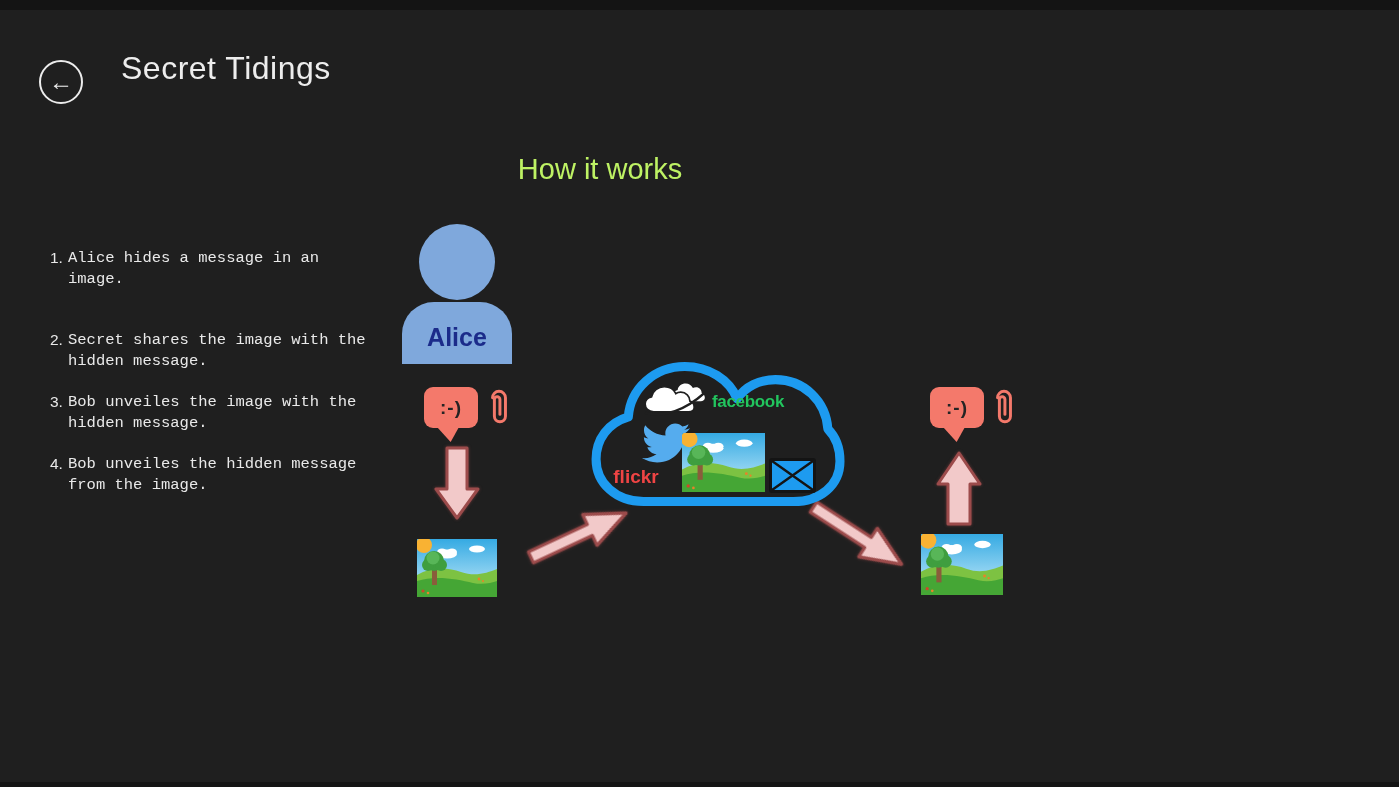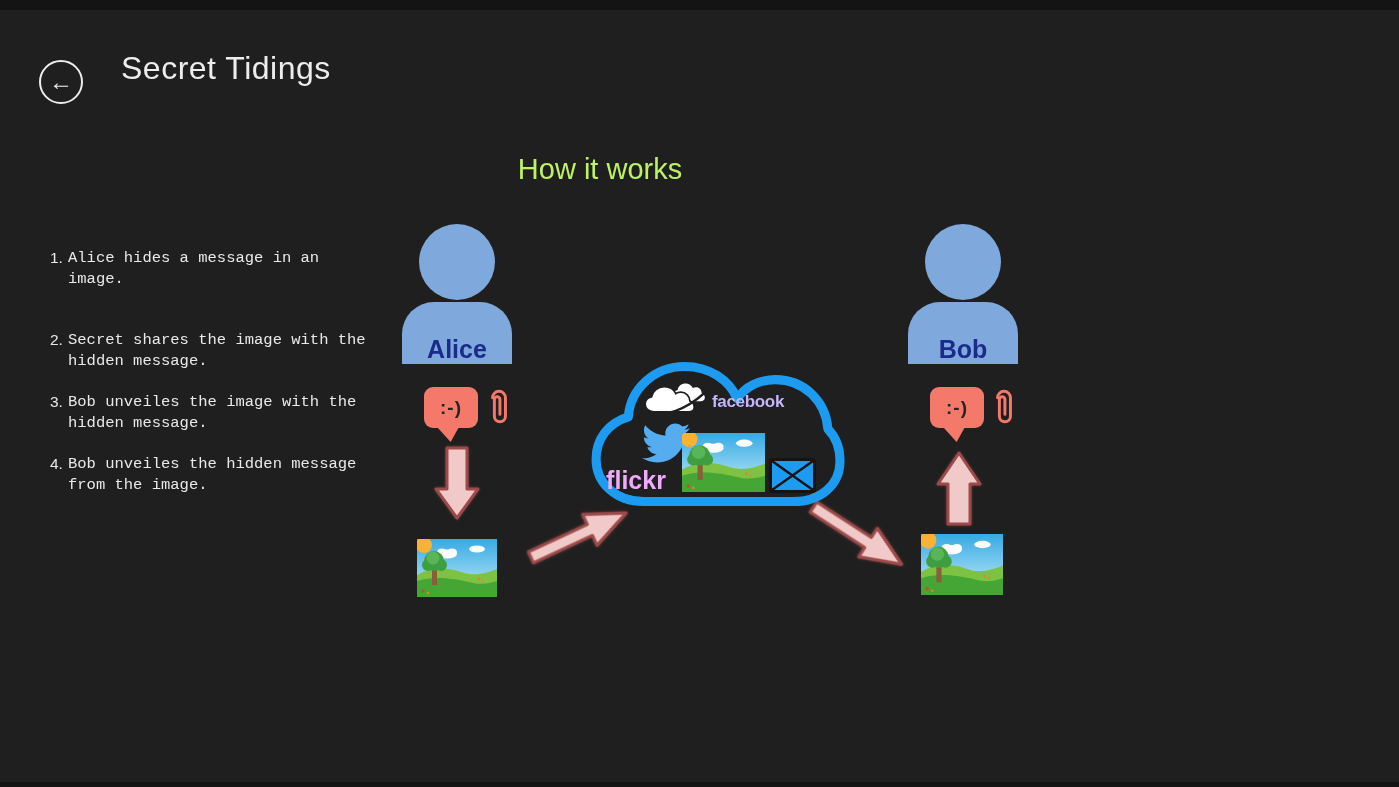--- a/index.html
+++ b/index.html
@@ -25,34 +25,34 @@
   .step { display:flex; font-size:15.5px; color:#e9e9e9; line-height:20.5px;
           margin-bottom:21px; }
   .step.first { margin-bottom:41px; }
   .step-num { flex:none; width:18px; }
   .step-text { flex:1;font-family:Liberation Mono, monospace; }
 
   
   .person { position:absolute; width:110px; }
   .person-head { width:76px; height:76px; border-radius:50%; background:#7fa8dc; margin:0 auto; }
   .person-body { width:110px; height:62px; background:#7fa8dc; border-radius:32px 32px 0 0;
-                 margin-top:2px; display:flex; align-items:flex-end; justify-content:center; }
+                 margin-top:2px; display:flex; align-items:center; justify-content:center; }
   .person-name { font-weight:bold; font-size:25px; color:#1b2b8a; padding-top:8px; }
 
   
   .bubble { position:absolute; width:54px; height:41px; background:#f4796b; border-radius:9px;
             display:flex; align-items:center; justify-content:center;
             font-weight:bold; font-size:19px; color:#242424; letter-spacing:1px; }
   .bubble::after { content:""; position:absolute; left:13px; bottom:-14px; width:22px;
                    height:15px; background:#f4796b; clip-path:polygon(0 0,100% 0,62% 100%); }
 
   .abs { position:absolute; }
   .brand { font-weight:bold; text-align:center; white-space:nowrap; }
-  .fb { color:#c4b5fd; font-size:17px; letter-spacing:-0.3px; }
-  .fl { color:#f0abfc; font-size:25px; }
+  .fb { color:#22c55e; font-size:17px; letter-spacing:-0.3px; }
+  .fl { color:#ef4444; font-size:19px; }
   svg { display:block; overflow:visible; }
   .soft { filter: drop-shadow(0 0 1.5px rgba(160,75,75,0.55)); }
 </style>
 </head>
 <body>
 
 <div class="page">
   <div class="edge-strip edge-top"></div>
   <div class="edge-strip edge-bottom"></div>
 
@@ -111,26 +111,20 @@
     </defs>
   </svg>
 
   <div class="person" style="left:402px; top:224px;">
     <div class="person-head"></div>
     <div class="person-body">
       <span class="person-name">Alice</span>
     </div>
   </div>
 
-  <div class="person" style="left:908px; top:224px;">
-    <div class="person-head"></div>
-    <div class="person-body">
-      <span class="person-name">Bob</span>
-    </div>
-  </div>
 
   <div class="bubble" style="left:424px; top:387px;">
     <span>:-)</span>
   </div>
   <svg class="abs" style="left:487px; top:386px;" width="24" height="42" viewBox="0 0 26 44">
     <path d="M6,12 a7,7 0 0 1 14,0 v20 a6,6 0 0 1 -12,0 V14 a3,3 0 0 1 6,0 v16" fill="none" stroke="#f4796b" stroke-width="3.2" stroke-linecap="round"></path>
   </svg>
 
   <div class="bubble" style="left:930px; top:387px;">
     <span>:-)</span>

